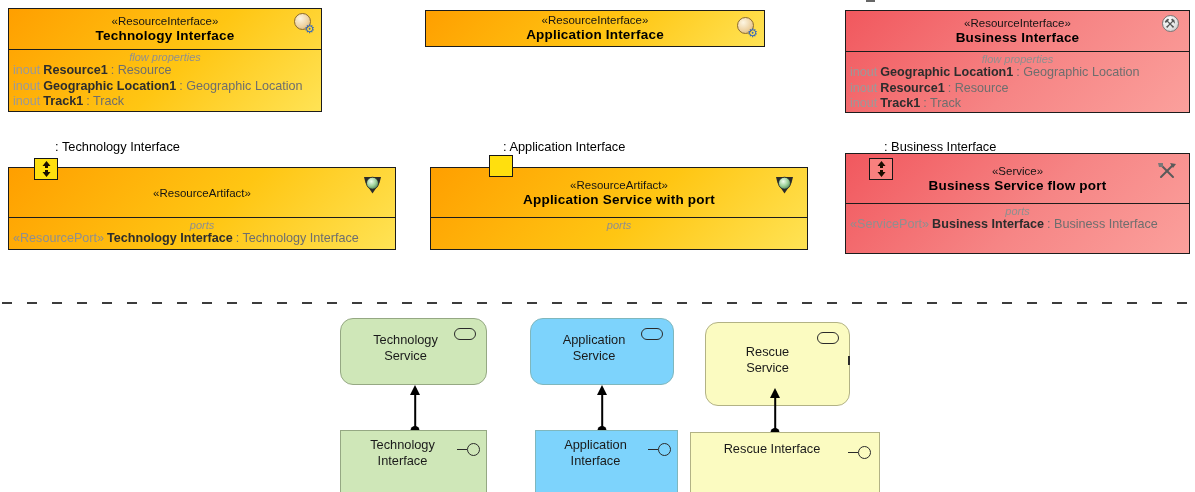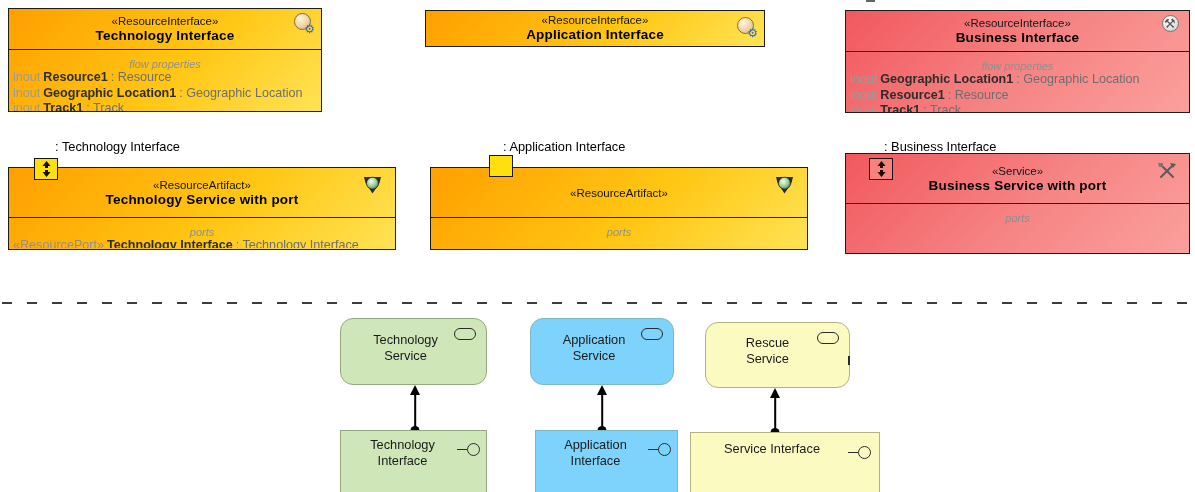--- a/index.html
+++ b/index.html
@@ -8,21 +8,21 @@
 
   
   .box { position:absolute; border:1.6px solid #1c1c1c; }
   .grad-orange { background:linear-gradient(135deg,#ff9f00 0%,#ffc613 55%,#ffe355 100%); }
   .grad-pink   { background:linear-gradient(135deg,#f1585e 0%,#f68585 55%,#fba09c 100%); }
 
   .box-header { position:relative; display:flex; flex-direction:column; align-items:center; justify-content:center; gap:1px; }
   .stereo   { font-size:11.5px; color:#141414; }
   .box-name { font-size:13.5px; font-weight:bold; color:#000; letter-spacing:.2px; }
 
-  .compartment { border-top:1.6px solid #1c1c1c; padding:8px 4px 0 4px; overflow:hidden; }
+  .compartment { border-top:1.6px solid #1c1c1c; padding:1px 4px 0 4px; overflow:hidden; }
   .comp-label  { text-align:center; font-style:italic; font-size:11px; color:#8f8f8f; line-height:12px; }
   .prop-line   { font-size:12.6px; line-height:15.5px; white-space:nowrap; }
   .prop-dir    { color:#9a9a9a; margin-right:3px; }
   .prop-name   { color:#2d2d2d; font-weight:bold; }
   .prop-type   { color:#6e6e6e; margin-left:3px; }
   .port-stereo { color:#8f8f8f; margin-right:3px;text-align:right; }
 
   
   .hdr-icon { position:absolute; top:4px; right:6px; width:22px; height:20px; }
   .circ { position:absolute; left:1px; top:0; width:17px; height:17px; border-radius:50%;
@@ -140,86 +140,87 @@
   <div class="port-square port-pink" style="left:869px;top:158px;">
     <svg width="11" height="16" viewBox="0 0 11 16">
       <path d="M5.5 0 L9.5 5 H7 V7 H4 V5 H1.5 Z" fill="#1a0d00"></path>
       <path d="M5.5 16 L1.5 11 H4 V9 H7 V11 H9.5 Z" fill="#1a0d00"></path>
     </svg>
   </div>
 
   <div class="box grad-orange" style="left:8px;top:167px;width:388px;height:83px;">
     <div class="box-header" style="height:49px;">
       <div class="stereo">«ResourceArtifact»</div>
-      <div class="box-name">Technology Service with port</div>
       <span class="hdr-icon" style="top:8px;right:10px;">
         <svg width="19" height="18" viewBox="0 0 19 18">
           <path d="M1 1 L18 1 L16.5 7 L9.5 17.5 L2.5 7 Z" fill="#2b2b2b"></path>
           <circle cx="9.5" cy="7.2" r="6" fill="url(#gradGreen)" stroke="#222" stroke-width="0.8"></circle>
         </svg>
       </span>
     </div>
     <div class="compartment" style="height:31px;">
       <div class="comp-label">ports</div>
       <div class="prop-line"><span class="port-stereo">«ResourcePort»</span><span class="prop-name">Technology Interface</span><span class="prop-type">: Technology Interface</span></div>
     </div>
   </div>
 
   <div class="box grad-orange" style="left:430px;top:167px;width:378px;height:83px;">
     <div class="box-header" style="height:49px;">
       <div class="stereo">«ResourceArtifact»</div>
+      <div class="box-name">Application Service with port</div>
       <span class="hdr-icon" style="top:8px;right:10px;">
         <svg width="19" height="18" viewBox="0 0 19 18">
           <path d="M1 1 L18 1 L16.5 7 L9.5 17.5 L2.5 7 Z" fill="#2b2b2b"></path>
           <circle cx="9.5" cy="7.2" r="6" fill="url(#gradGreen)" stroke="#222" stroke-width="0.8"></circle>
         </svg>
       </span>
     </div>
     <div class="compartment" style="height:31px;">
       <div class="comp-label">ports</div>
     </div>
   </div>
 
   <div class="box grad-pink" style="left:845px;top:153px;width:345px;height:101px;">
     <div class="box-header" style="height:49px;">
       <div class="stereo">«Service»</div>
-      <div class="box-name">Business Service with port</div>
+      <div class="box-name">Business Service flow port</div>
       <span class="hdr-icon" style="top:8px;right:10px;">
         <svg width="20" height="18" viewBox="0 0 20 18">
           <g stroke="#5a5a5a" stroke-width="2" stroke-linecap="round">
             <line x1="4" y1="15" x2="16" y2="3"></line>
             <line x1="4" y1="3" x2="16" y2="15"></line>
           </g>
           <path d="M13 1 L19 2 L16 6 Z" fill="#5a5a5a"></path>
           <path d="M1 1 L6 1 L6 5 L2 5 Z" fill="#787878"></path>
         </svg>
       </span>
     </div>
     <div class="compartment" style="height:31px;">
       <div class="comp-label">ports</div>
+      <div class="prop-line"><span class="port-stereo">«ServicePort»</span><span class="prop-name">Business Interface</span><span class="prop-type">: Business Interface</span></div>
     </div>
   </div>
 
   <div class="sep">
     <svg width="1195" height="4">
         <line x1="2" y1="2" x2="1193" y2="2" stroke="#3c3c3c" stroke-width="2" stroke-dasharray="10 15"></line>
       </svg>
   </div>
 
   <div class="archi-box rounded fill-green" style="left:340px;top:318px;width:147px;height:67px;padding:0 26px 8px 10px;">
     <span>Technology
 Service</span>
     <span class="svc-pill"></span>
   </div>
   <div class="archi-box rounded fill-cyan" style="left:530px;top:318px;width:144px;height:67px;padding:0 26px 8px 10px;">
     <span>Application
 Service</span>
     <span class="svc-pill"></span>
   </div>
-  <div class="archi-box rounded fill-yellow" style="left:705px;top:322px;width:145px;height:66px;padding:0 26px 8px 6px;">
+  <div class="archi-box rounded fill-yellow" style="left:705px;top:322px;width:145px;height:84px;padding:0 26px 8px 6px;">
     <span>Rescue
 Service</span>
     <span class="svc-pill"></span>
   </div>
   <div class="stub" style="left:848px;top:356px;width:2px;height:9px;"></div>
 
   <div class="connector" style="left:407px;top:385px;height:50px;">
     <div class="conn-arrow"></div>
     <div class="conn-line"></div>
     <div class="conn-ball"></div>
@@ -243,19 +244,19 @@
     </span>
   </div>
   <div class="archi-box fill-cyan" style="left:535px;top:430px;width:143px;height:70px;align-items:flex-start;padding:6px 30px 0 8px;">
     <span>Application
 Interface</span>
     <span class="lolli" style="top:12px;right:6px;">
       <span class="lolli-line"></span><span class="lolli-circle"></span>
     </span>
   </div>
   <div class="archi-box fill-yellow" style="left:690px;top:432px;width:190px;height:70px;align-items:flex-start;padding:8px 34px 0 8px;">
-    <span>Service Interface</span>
+    <span>Rescue Interface</span>
     <span class="lolli" style="top:13px;right:8px;">
       <span class="lolli-line"></span><span class="lolli-circle"></span>
     </span>
   </div>
 
 </div>
 
 </body></html>

